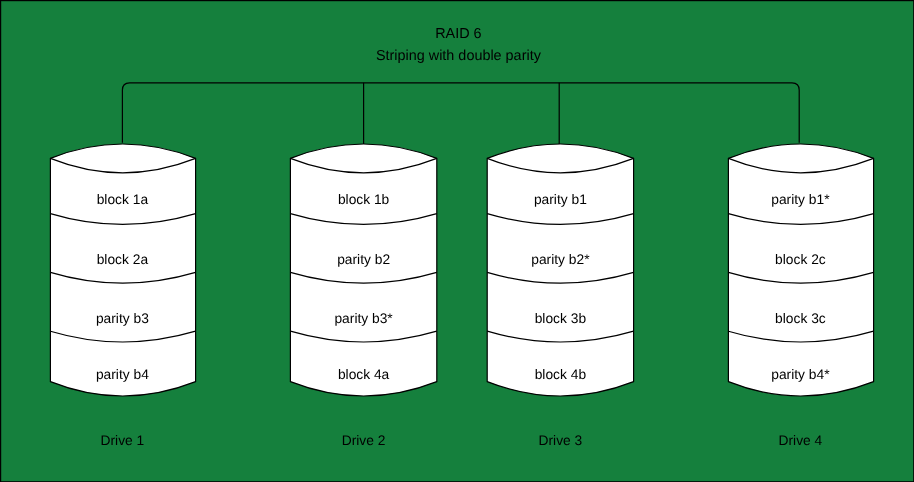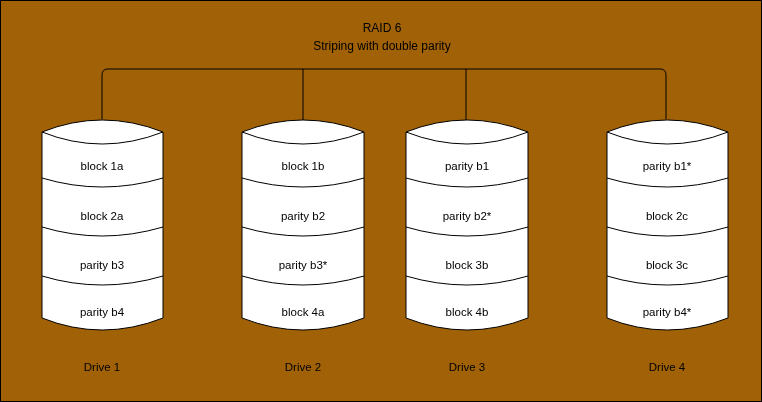--- a/index.html
+++ b/index.html
@@ -8,21 +8,21 @@
     padding: 0;
     background: #ffffff;
   }
   body {
     font-family: "Liberation Sans", sans-serif;
   }
   #canvas {
     position: relative;
     width: 762px;
     height: 402px;
-    background: #a16207;
+    background: #15803d;
     box-sizing: border-box;
     border: 1px solid #000000;
     overflow: hidden;
   }
   #diagram-svg {
     position: absolute;
     left: 0;
     top: 0;
     width: 762px;
     height: 402px;

